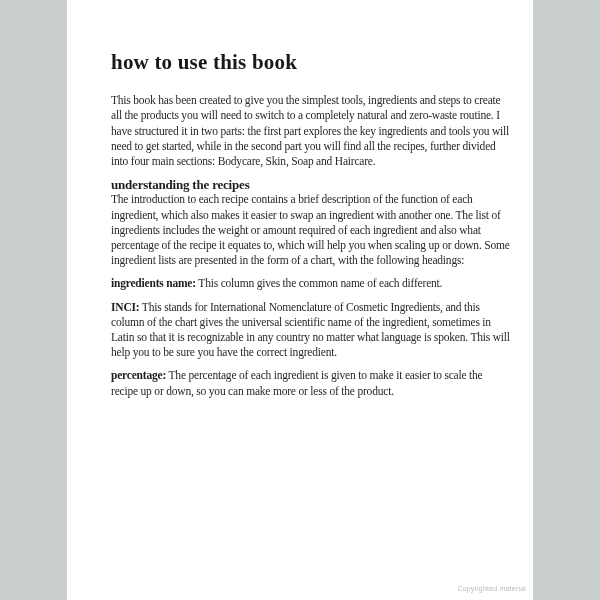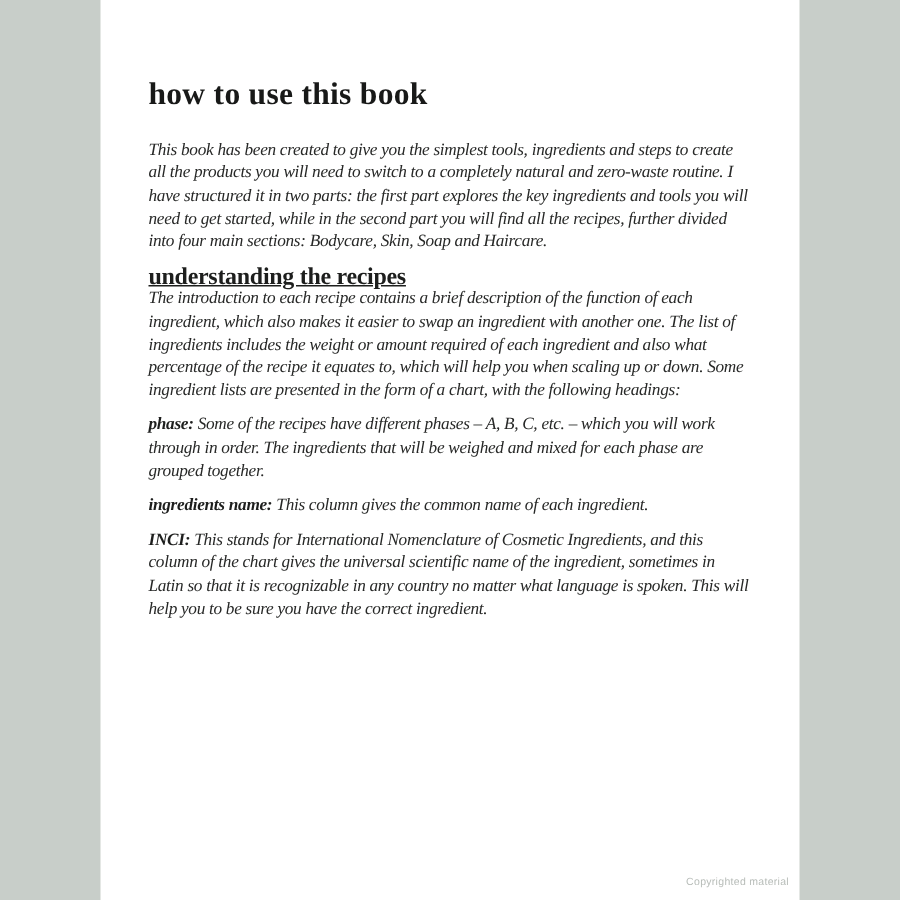--- a/index.html
+++ b/index.html
@@ -20,49 +20,47 @@
     width: 600px; height: 600px;
   }
   .page {
     position: absolute;
     left: 67px;
     top: 0;
     width: 466px;
     height: 600px;
     background: #ffffff;
     box-sizing: border-box;
-    padding: 50px 30px 0 32px;
+    padding: 50px 30px 0 44px;
     overflow: hidden;
   }
   .page-title {
     font-size: 21px;
     font-weight: bold;
     color: #181918;
     margin: 0 0 19px 0;
     letter-spacing: 0.2px;
     line-height: 1.15;
   }
   .body-text {
     width: 400px;
     color: #272827;
     font-size: 11.5px;
     line-height: 15.2px;
     letter-spacing: -0.2px;
   }
   .body-text p {
     margin: 0 0 8px 0;
-    font-style: italic;
   }
   .section-heading {
-    font-size: 16px;
+    font-size: 13px;
     font-weight: bold;
     color: #1d1e1d;
     margin: 0;
     line-height: 15.2px;
-    text-decoration: underline;
   }
   .def-term {
     font-weight: bold;
     color: #1d1e1d;
   }
   .watermark {
     position: absolute;
     right: 7px;
     bottom: 8px;
     font-family: "Liberation Sans", sans-serif;
@@ -82,24 +80,24 @@
     <div class="body-text">
 
       <p>This book has been created to give you the simplest tools, ingredients and steps to create all the products you will need to switch to a completely natural and zero-waste routine. I have structured it in two parts: the first part explores the key ingredients and tools you will need to get started, while in the second part you will find all the recipes, further divided into four main sections: Bodycare, Skin, Soap and Haircare.</p>
 
 
       <div>
         <h2 class="section-heading">understanding the recipes</h2>
         <p>The introduction to each recipe contains a brief description of the function of each ingredient, which also makes it easier to swap an ingredient with another one. The list of ingredients includes the weight or amount required of each ingredient and also what percentage of the recipe it equates to, which will help you when scaling up or down. Some ingredient lists are presented in the form of a chart, with the following headings:</p>
       </div>
 
-      <p><span class="def-term">phase:</span><span> Some of the recipes have different phases – A, B, C, etc. – which you will work through in order. The ingredients that will be weighed and mixed for each phase are grouped together.</span></p>
 
-      <p><span class="def-term">ingredients name:</span><span> This column gives the common name of each ingredient.</span></p>
+      <p><span class="def-term">ingredients name:</span><span> This column gives the common name of each different.</span></p>
 
       <p><span class="def-term">INCI:</span><span> This stands for International Nomenclature of Cosmetic Ingredients, and this column of the chart gives the universal scientific name of the ingredient, sometimes in Latin so that it is recognizable in any country no matter what language is spoken. This will help you to be sure you have the correct ingredient.</span></p>
 
+      <p><span class="def-term">percentage:</span><span> The percentage of each ingredient is given to make it easier to scale the recipe up or down, so you can make more or less of the product.</span></p>
 
     </div>
 
     <div class="watermark">Copyrighted material</div>
   </div>
 </div>
 
 </body></html>

